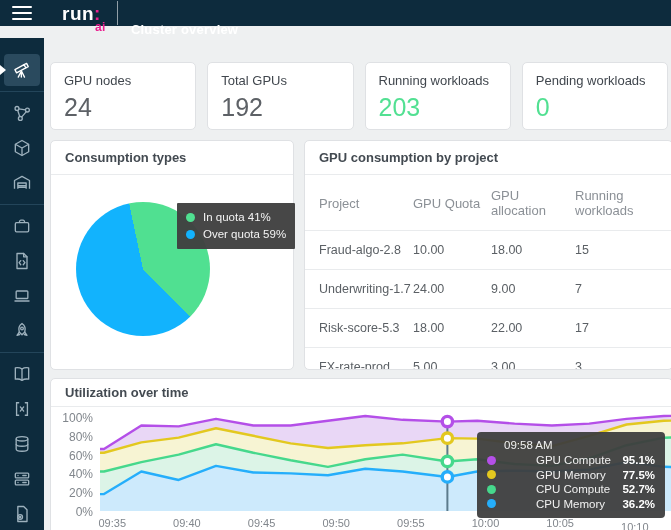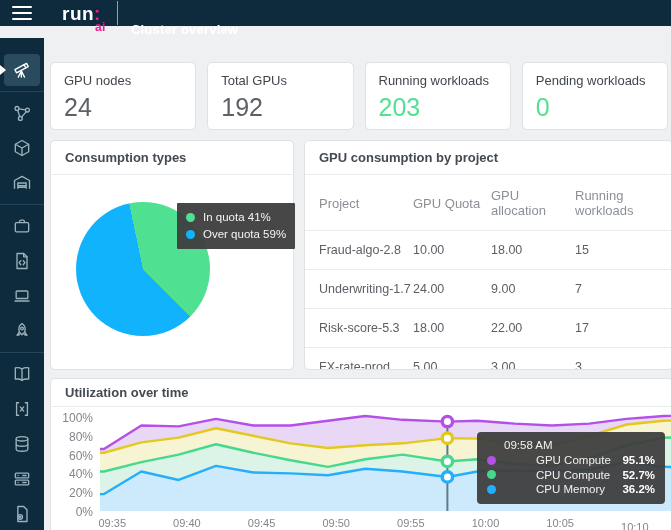--- a/index.html
+++ b/index.html
@@ -289,20 +289,25 @@
           <circle cx="396.39" cy="69.97200000000001" r="5.2" fill="#ffffff" stroke="#25aefb" stroke-width="3.4"></circle>
         </svg>
       <div class="tooltip">
         <div class="tt-time">09:58 AM</div>
         <div class="tt-row">
           <span class="dot" style="background: rgb(180, 79, 232);"></span>
           <span class="tt-label">GPU Compute</span>
           <span class="tt-value">95.1%</span>
         </div>
         <div class="tt-row">
+          <span class="dot" style="background: rgb(227, 200, 31);"></span>
+          <span class="tt-label">GPU Memory</span>
+          <span class="tt-value">77.5%</span>
+        </div>
+        <div class="tt-row">
           <span class="dot" style="background: rgb(70, 216, 140);"></span>
           <span class="tt-label">CPU Compute</span>
           <span class="tt-value">52.7%</span>
         </div>
         <div class="tt-row">
           <span class="dot" style="background: rgb(37, 174, 251);"></span>
           <span class="tt-label">CPU Memory</span>
           <span class="tt-value">36.2%</span>
         </div>
       </div>

